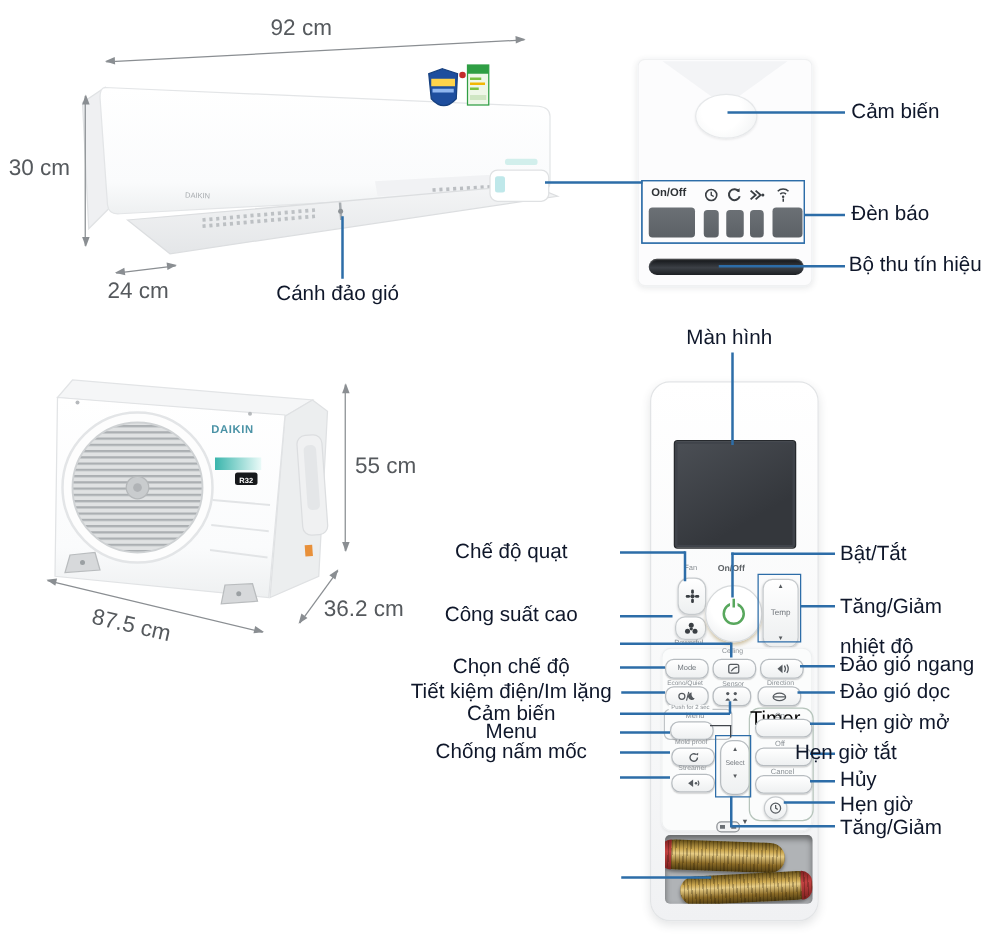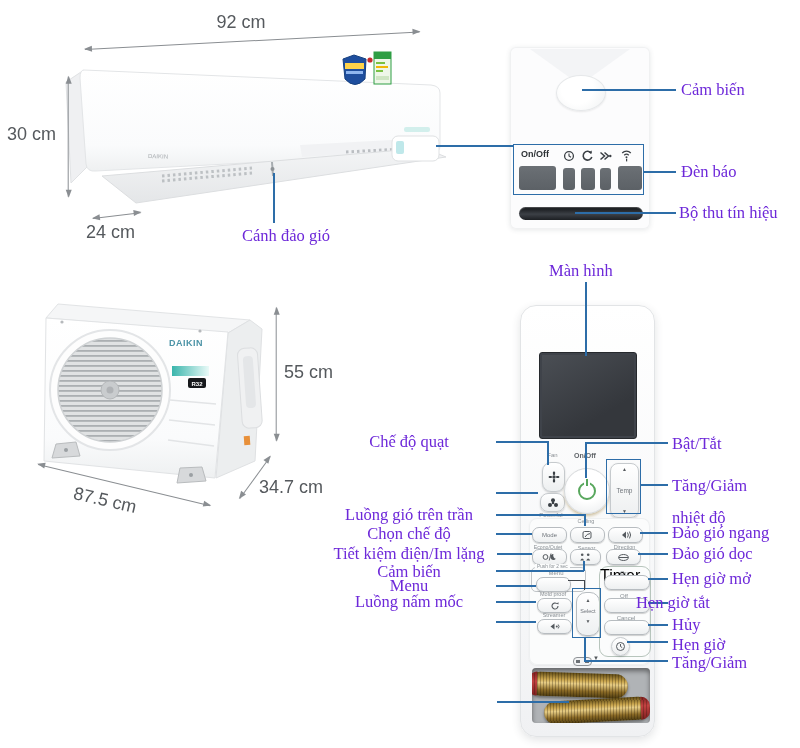--- a/index.html
+++ b/index.html
@@ -1,20 +1,20 @@
 <!DOCTYPE html>
 <html><head>
 <meta charset="utf-8">
 <style>
   html,body{margin:0;padding:0;background:#ffffff;}
   #canvas{position:relative;width:800px;height:748px;background:#ffffff;overflow:hidden;
           font-family:"Liberation Sans","DejaVu Sans",sans-serif;}
   .abs{position:absolute;}
   
-  .lbl{position:absolute;font-size:16.5px;color:#6d28d9;white-space:nowrap;line-height:19px;font-family:Liberation Serif, serif;}
+  .lbl{position:absolute;font-size:16.5px;color:#0f172a;white-space:nowrap;line-height:19px;}
   .lbl-r{text-align:center;width:170px;}
   .dim{position:absolute;font-size:18px;color:#55595d;white-space:nowrap;text-align:center;}
   
   .bl-h{position:absolute;height:1.5px;background:#2d6da8;}
   .bl-v{position:absolute;width:1.5px;background:#2d6da8;}
   .bbox{position:absolute;border:1.6px solid #2d6da8;background:transparent;}
   .elb{position:absolute;background:#41464c;}
   
   .dar{position:absolute;height:1.4px;background:#8a8e92;transform-origin:0 50%;}
   .dar::before,.dar::after{content:"";position:absolute;top:-2.6px;width:0;height:0;
@@ -177,21 +177,21 @@
   <div class="dar" style="left:93px;top:218px;width:48px;transform:rotate(-7deg);"></div>
   <div class="dar" style="left:276px;top:307px;width:133px;transform:rotate(90deg);"></div>
   <div class="dar" style="left:38px;top:464px;width:177px;transform:rotate(13.5deg);"></div>
   <div class="dar" style="left:240px;top:498px;width:52px;transform:rotate(-54deg);"></div>
 
   <div class="dim" style="left:215px;top:12px;width:52px;text-align:center;">92 cm</div>
   <div class="dim" style="left:7px;top:124px;">30 cm</div>
   <div class="dim" style="left:86px;top:222px;">24 cm</div>
   <div class="dim" style="left:284px;top:362px;">55 cm</div>
   <div class="dim" style="left:69px;top:490px;width:72px;text-align:center;transform:rotate(13deg);">87.5 cm</div>
-  <div class="dim" style="left:259px;top:477px;">34.7 cm</div>
+  <div class="dim" style="left:259px;top:477px;">36.2 cm</div>
 
   <div id="signal-panel" class="abs">
     <div class="panel-v"></div>
     <div class="sensor-dot"></div>
     <div class="lights-box">
       <div class="onoff-txt">On/Off</div>
       <svg class="abs" style="left:49px;top:5px;" width="12" height="12" viewBox="0 0 12 12">
         <circle cx="6" cy="6" r="4.4" fill="none" stroke="#3a3f44" stroke-width="1.3"></circle>
         <path d="M6 3.4 V6 L8 7.2" fill="none" stroke="#3a3f44" stroke-width="1.1"></path>
       </svg>
@@ -394,33 +394,33 @@
   <div class="bl-h" style="left:648px;top:578px;width:20px;"></div>
   <div class="bl-h" style="left:648px;top:602px;width:20px;"></div>
   <div class="bl-h" style="left:648px;top:624px;width:20px;"></div>
   <div class="bl-h" style="left:627px;top:641px;width:41px;"></div>
   <div class="bl-v" style="left:584px;top:637px;height:23px;"></div>
   <div class="bl-h" style="left:584px;top:660px;width:84px;"></div>
 
   <div class="elb" style="left:568px;top:580px;width:17px;height:1.3px;"></div>
   <div class="elb" style="left:584px;top:580px;width:1.3px;height:10px;"></div>
 
-  <div class="lbl" style="left:242px;top:226px;">Cánh đảo gió</div>
+  <div class="lbl" style="left:221px;top:226px;">Cánh đảo gió</div>
   <div class="lbl" style="left:681px;top:80px;">Cảm biến</div>
   <div class="lbl" style="left:681px;top:162px;">Đèn báo</div>
   <div class="lbl" style="left:679px;top:203px;">Bộ thu tín hiệu</div>
   <div class="lbl" style="left:549px;top:261px;">Màn hình</div>
 
   <div class="lbl lbl-r" style="left:324px;top:432px;">Chế độ quạt</div>
-  <div class="lbl lbl-r" style="left:324px;top:505px;">Luồng gió trên trần</div>
+  <div class="lbl lbl-r" style="left:324px;top:483px;">Công suất cao</div>
   <div class="lbl lbl-r" style="left:324px;top:544px;">Tiết kiệm điện/Im lặng</div>
   <div class="lbl lbl-r" style="left:324px;top:524px;">Chọn chế độ</div>
   <div class="lbl lbl-r" style="left:324px;top:562px;">Cảm biến</div>
   <div class="lbl lbl-r" style="left:324px;top:576px;">Menu</div>
-  <div class="lbl lbl-r" style="left:324px;top:592px;">Luồng nấm mốc</div>
+  <div class="lbl lbl-r" style="left:324px;top:592px;">Chống nấm mốc</div>
 
   <div class="lbl" style="left:672px;top:434px;">Bật/Tắt</div>
   <div class="lbl" style="left:672px;top:476px;">Tăng/Giảm</div>
   <div class="lbl" style="left:672px;top:508px;">nhiệt độ</div>
   <div class="lbl" style="left:672px;top:523px;">Đảo gió ngang</div>
   <div class="lbl" style="left:672px;top:544px;">Đảo gió dọc</div>
   <div class="lbl" style="left:672px;top:569px;">Hẹn giờ mở</div>
   <div class="lbl" style="left:636px;top:593px;">Hẹn giờ tắt</div>
   <div class="lbl" style="left:672px;top:615px;">Hủy</div>
   <div class="lbl" style="left:672px;top:635px;">Hẹn giờ</div>

